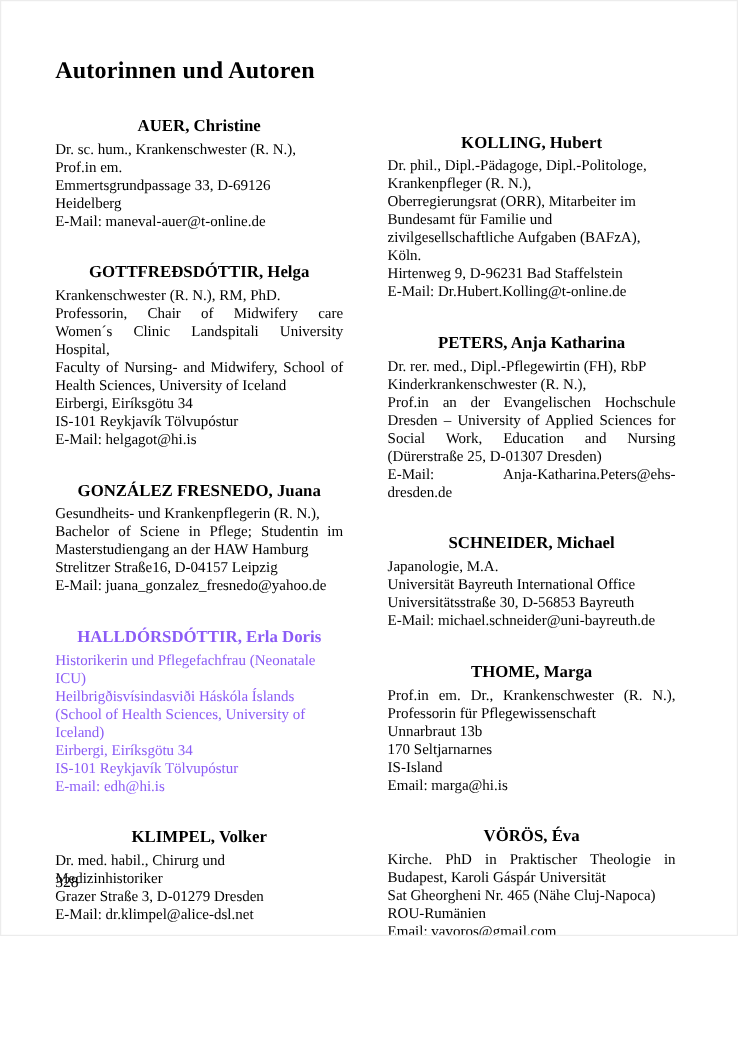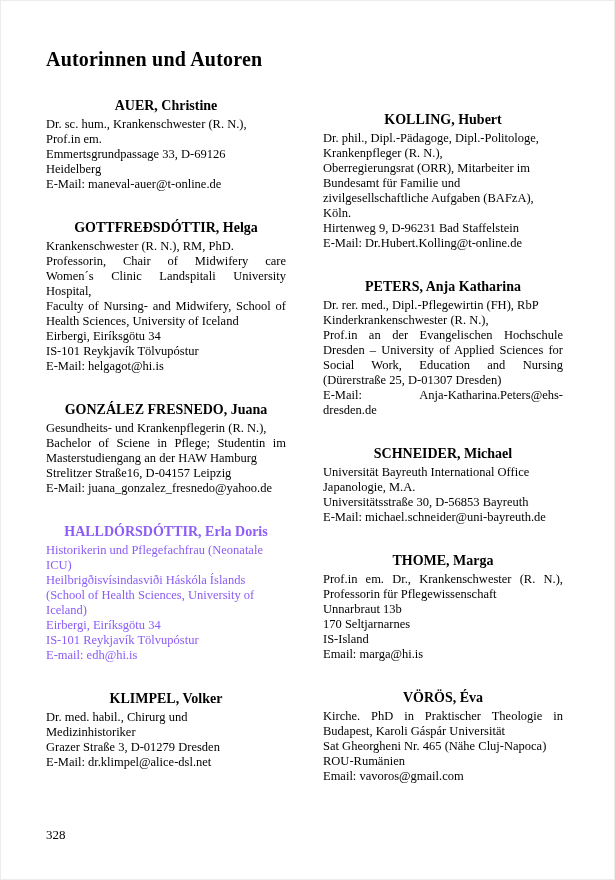--- a/index.html
+++ b/index.html
@@ -1,19 +1,19 @@
 <!DOCTYPE html>
 <html><head>
 <meta charset="utf-8">
 <style>
   html, body { margin: 0; padding: 0; background: #ffffff; }
   .page {
     position: relative;
     width: 615px;
-    height: 880px;
+    height: 780px;
     background: #ffffff;
     box-sizing: border-box;
     padding: 46px 0 0 45px;
     border: 1px solid #ececec;
     font-family: "Liberation Serif", serif;
     color: #000000;
     overflow: hidden;
   }
   .page-title {
     font-size: 20px;
@@ -124,22 +124,22 @@
           <div class="line">Kinderkrankenschwester (R. N.),</div>
           <div class="line just">Prof.in an der Evangelischen Hochschule</div>
           <div class="line just">Dresden – University of Applied Sciences for</div>
           <div class="line just">Social Work, Education and Nursing</div>
           <div class="line">(Dürerstraße 25, D-01307 Dresden)</div>
           <div class="line just">E-Mail: Anja-Katharina.Peters@ehs-</div>
           <div class="line">dresden.de</div>
         </div>
         <div class="entry">
           <div class="entry-name">SCHNEIDER, Michael</div>
+          <div class="line">Japanologie, M.A.</div>
           <div class="line">Universität Bayreuth International Office</div>
-          <div class="line">Japanologie, M.A.</div>
           <div class="line">Universitätsstraße 30, D-56853 Bayreuth</div>
           <div class="line">E-Mail: michael.schneider@uni-bayreuth.de</div>
         </div>
         <div class="entry">
           <div class="entry-name">THOME, Marga</div>
           <div class="line just">Prof.in em. Dr., Krankenschwester (R. N.),</div>
           <div class="line">Professorin für Pflegewissenschaft</div>
           <div class="line">Unnarbraut 13b</div>
           <div class="line">170 Seltjarnarnes</div>
           <div class="line">IS-Island</div>

